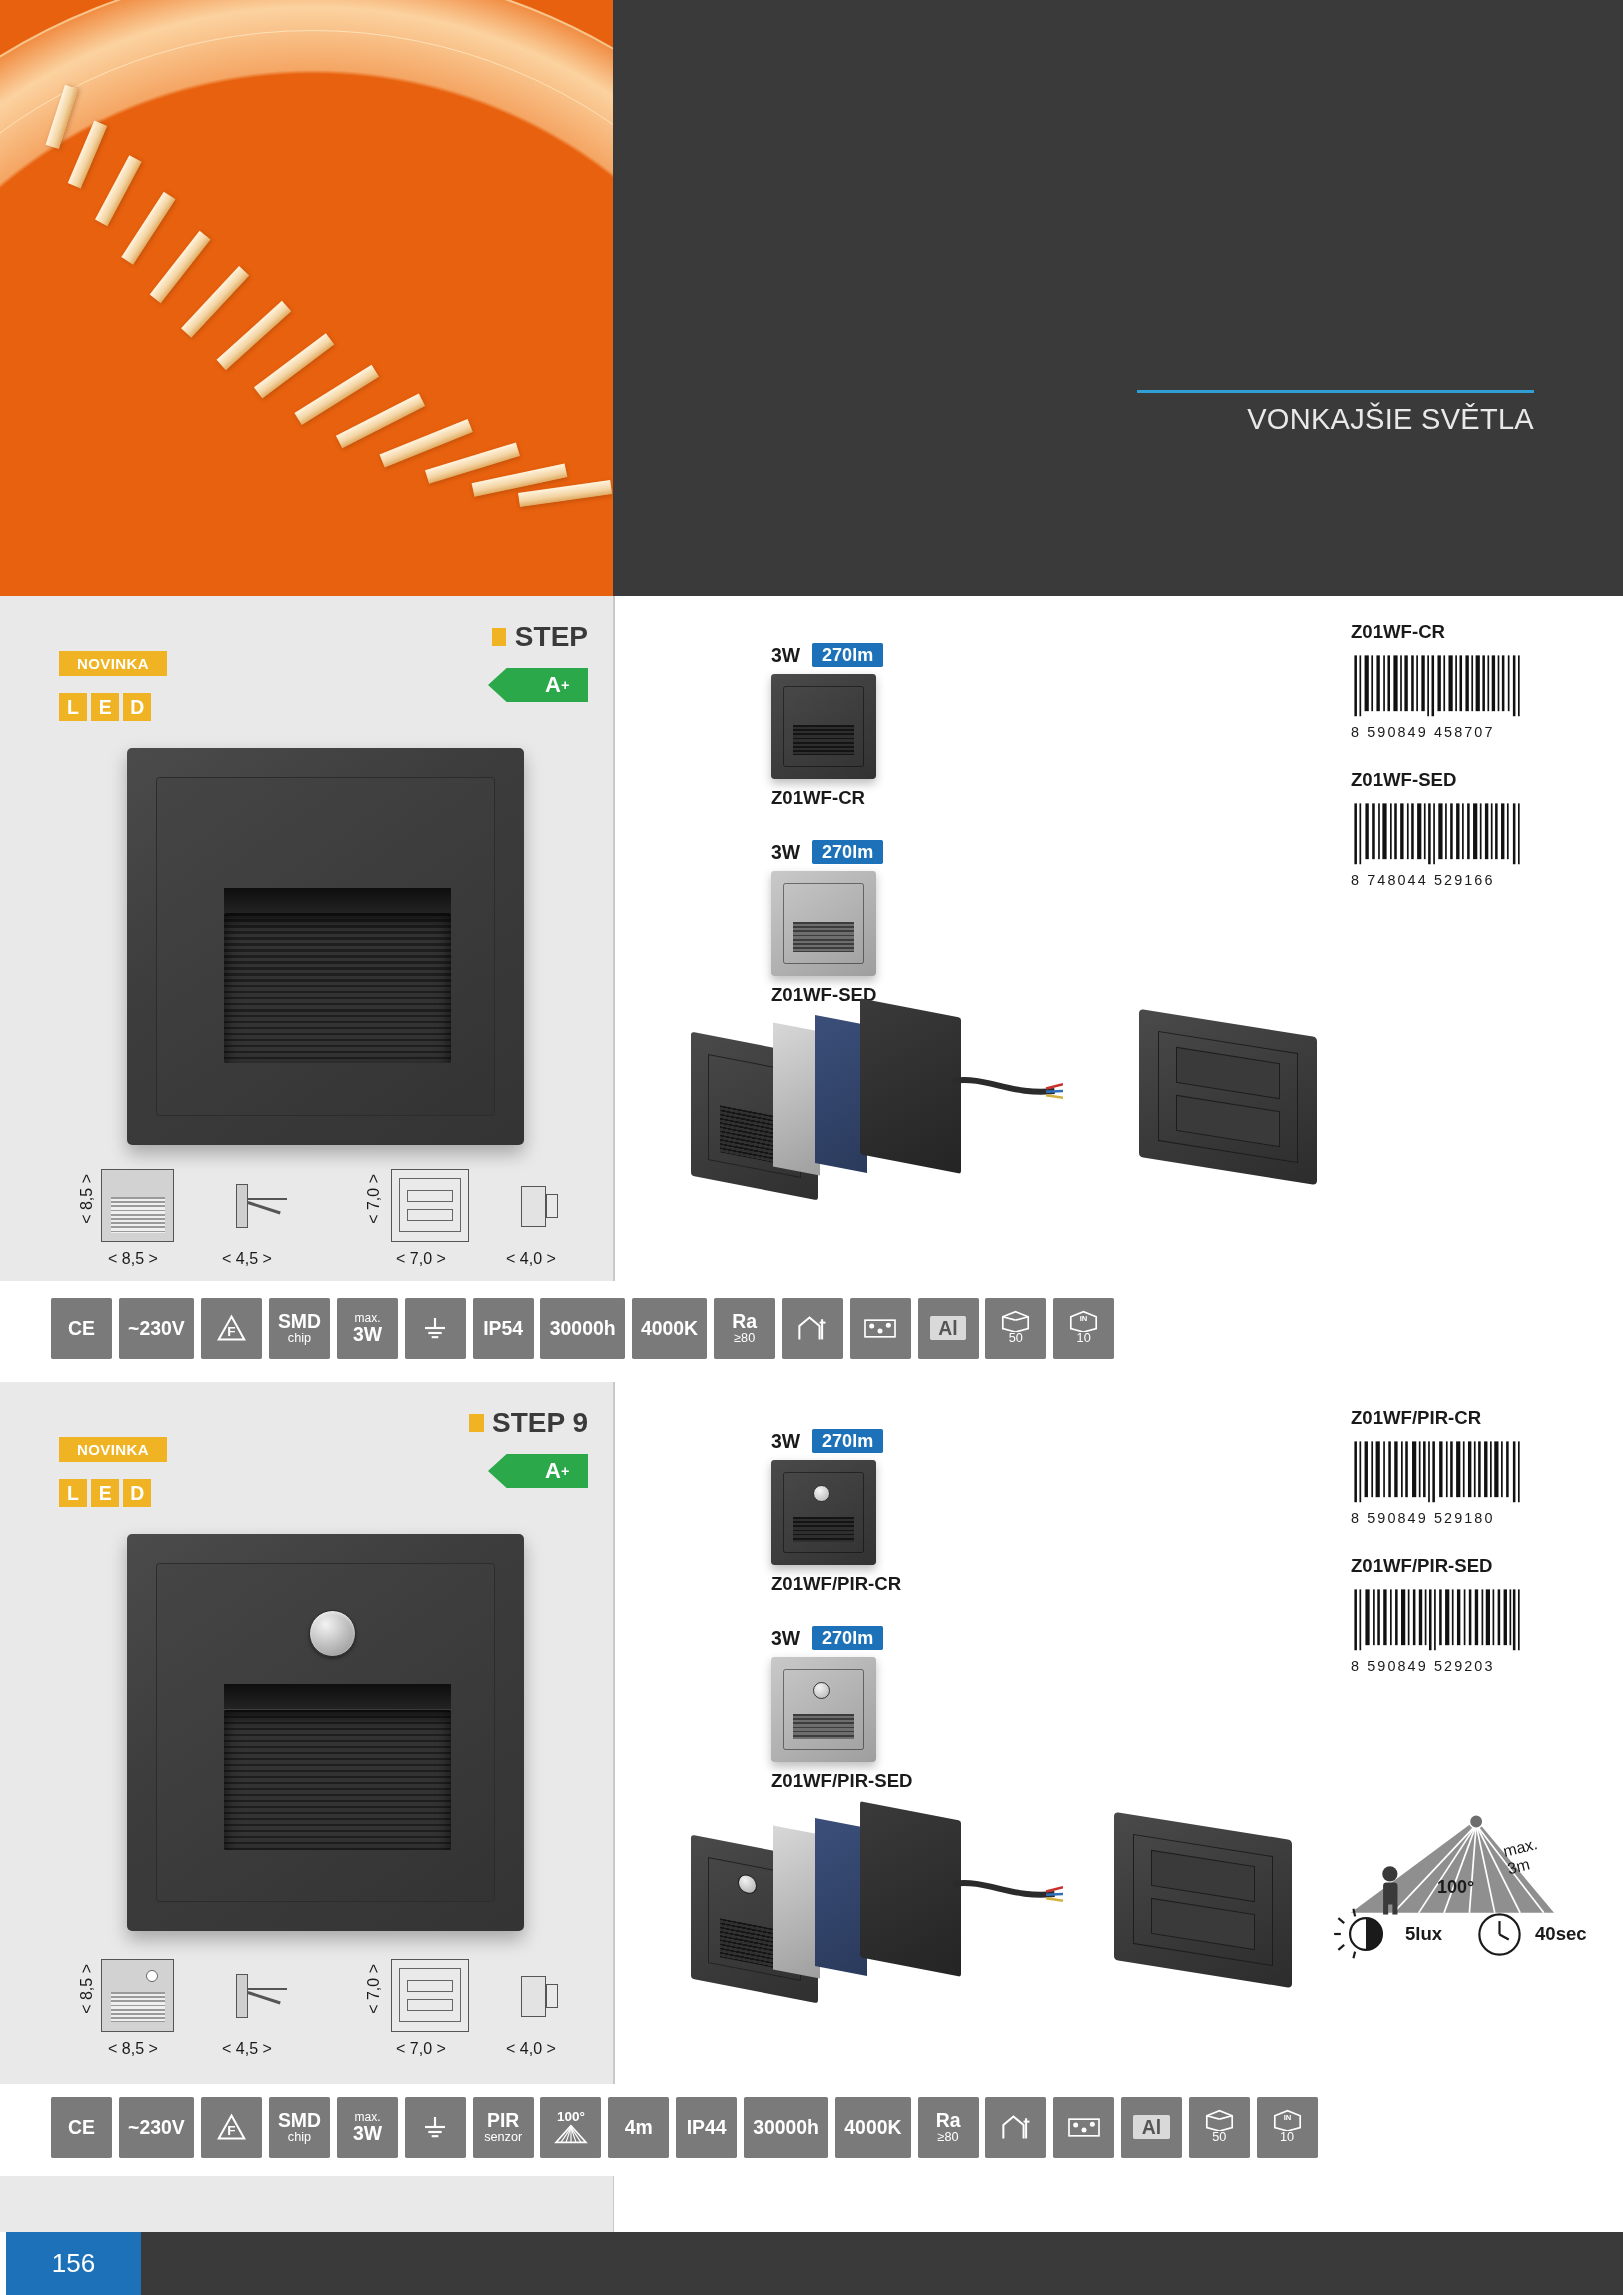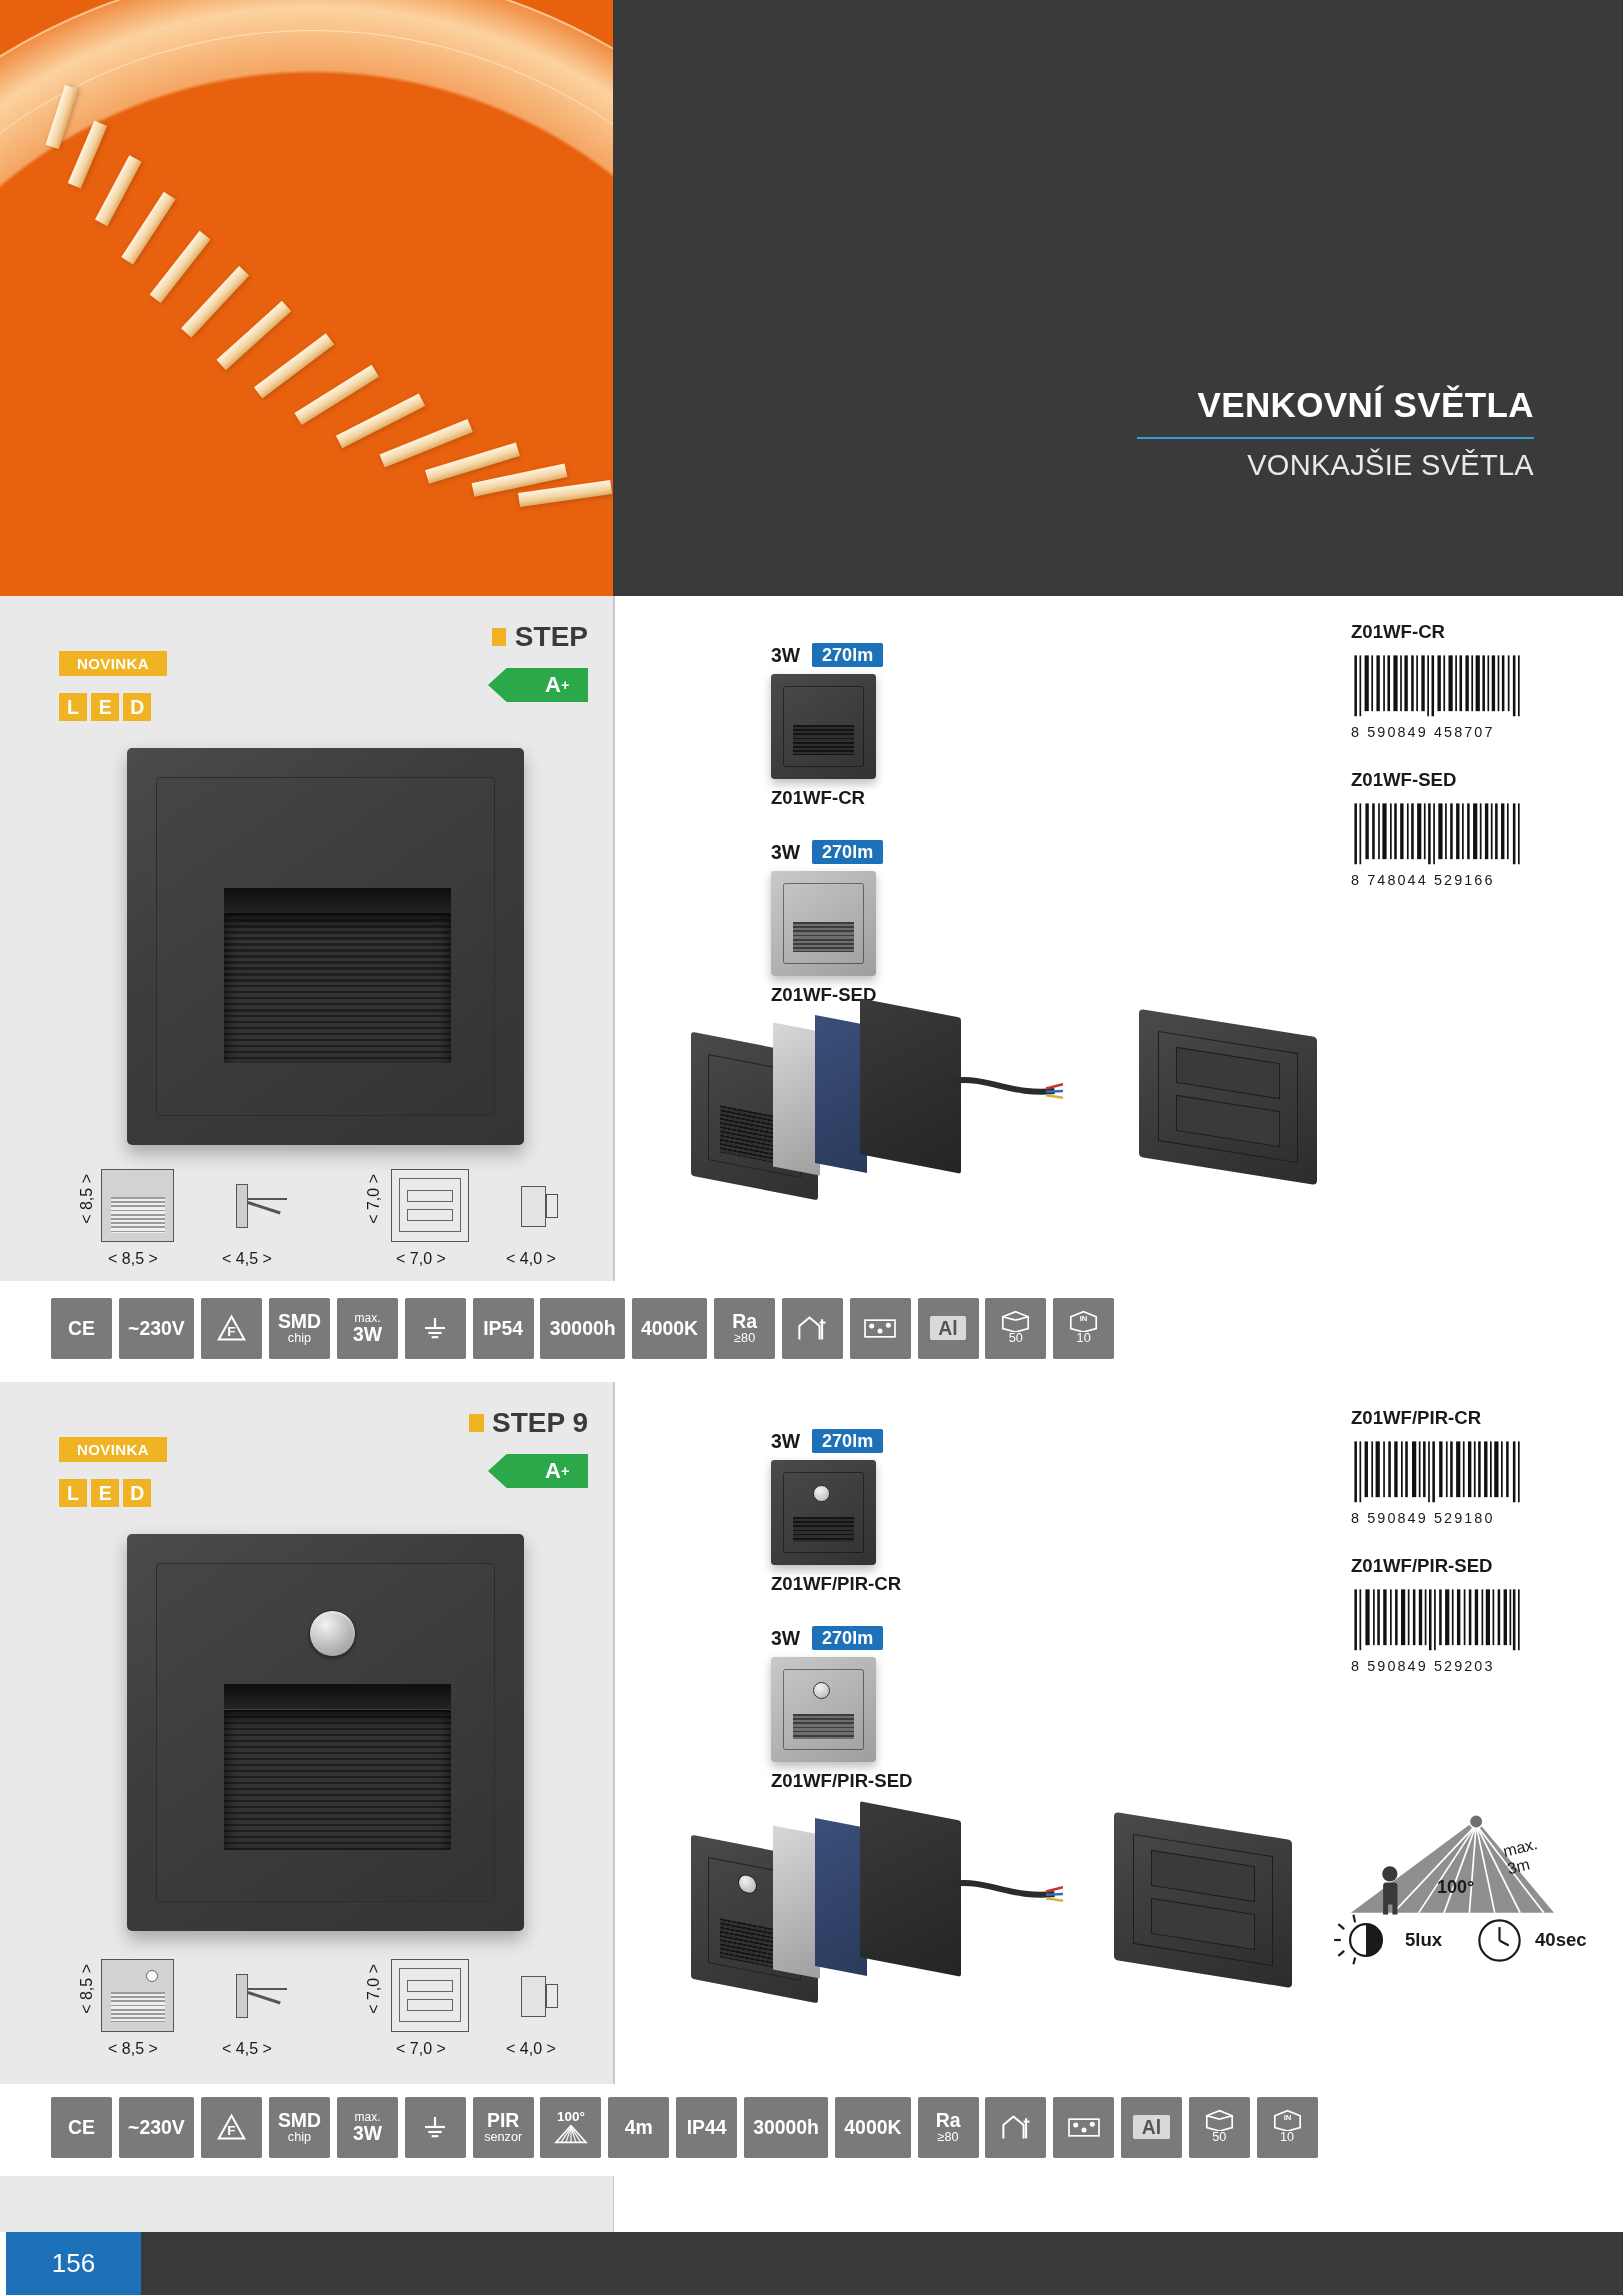--- a/index.html
+++ b/index.html
@@ -210,21 +210,20 @@
         <div class="step-bar" style="left:382px; top:454px; width:95px; transform:rotate(-22deg);"></div>
         <div class="step-bar" style="left:427px; top:470px; width:95px; transform:rotate(-17deg);"></div>
         <div class="step-bar" style="left:473px; top:483px; width:95px; transform:rotate(-12deg);"></div>
         <div class="step-bar" style="left:519px; top:493px; width:93px; transform:rotate(-8deg);"></div>
         <div class="step-bar" style="left:74px;  top:179px; width:68px; transform:rotate(-67deg);"></div>
         <div class="step-bar" style="left:52px;  top:140px; width:63px; transform:rotate(-72deg);"></div>
       </div>
     </div>
     <div class="header-dark"></div>
     <div class="header-title-wrap">
-      <div class="header-title">VENKOVNÍ SVĚTLA</div>
       <div class="header-rule"></div>
       <div class="header-sub">VONKAJŠIE SVĚTLA</div>
     </div>
   </div>
 
   <div class="block" style="top:596px; height:685px;">
     <div class="left-panel" style="height:685px;">
       <div class="badge-novinka" style="top:55px;">NOVINKA</div>
       <div class="led-box" style="top:97px;">
         <span>L</span>
@@ -699,21 +698,21 @@
               <circle cx="66" cy="72" r="9"></circle>
               <rect x="58" y="82" width="17" height="26" rx="4"></rect>
               <rect x="58" y="106" width="6" height="14"></rect>
               <rect x="69" y="106" width="6" height="14"></rect>
             </g>
           </svg>
           <div style="position:absolute;left:103px;top:64px;font-size:18px;font-weight:bold;color:#1a1a1a;">100°</div>
           <div style="position:absolute;left:171px;top:24px;font-size:16px;color:#1a1a1a;transform:rotate(-14deg);">max. 3m</div>
         </div>
 
-        <div class="ex-piece" style="left:668px; top:118px; width:254px; height:59px;text-decoration:underline;">
+        <div class="ex-piece" style="left:668px; top:112px; width:254px; height:59px;text-decoration:underline;">
           <svg width="59" height="52" viewBox="0 0 70 62" style="position:absolute;left:0;top:0;">
             <g stroke="#1a1a1a" stroke-width="2.6">
               <line x1="8" y1="31" x2="0" y2="31"></line>
                 <line x1="12" y1="18" x2="5" y2="12"></line>
               <line x1="25" y1="10" x2="23" y2="1"></line>
                 <line x1="12" y1="44" x2="5" y2="50"></line>
               <line x1="25" y1="52" x2="23" y2="60"></line>
             </g>
             <circle cx="38" cy="31" r="19" fill="none" stroke="#1a1a1a" stroke-width="2.6"></circle>
             <path d="M38,12 A19,19 0 0,1 38,50 Z" fill="#1a1a1a"></path>

